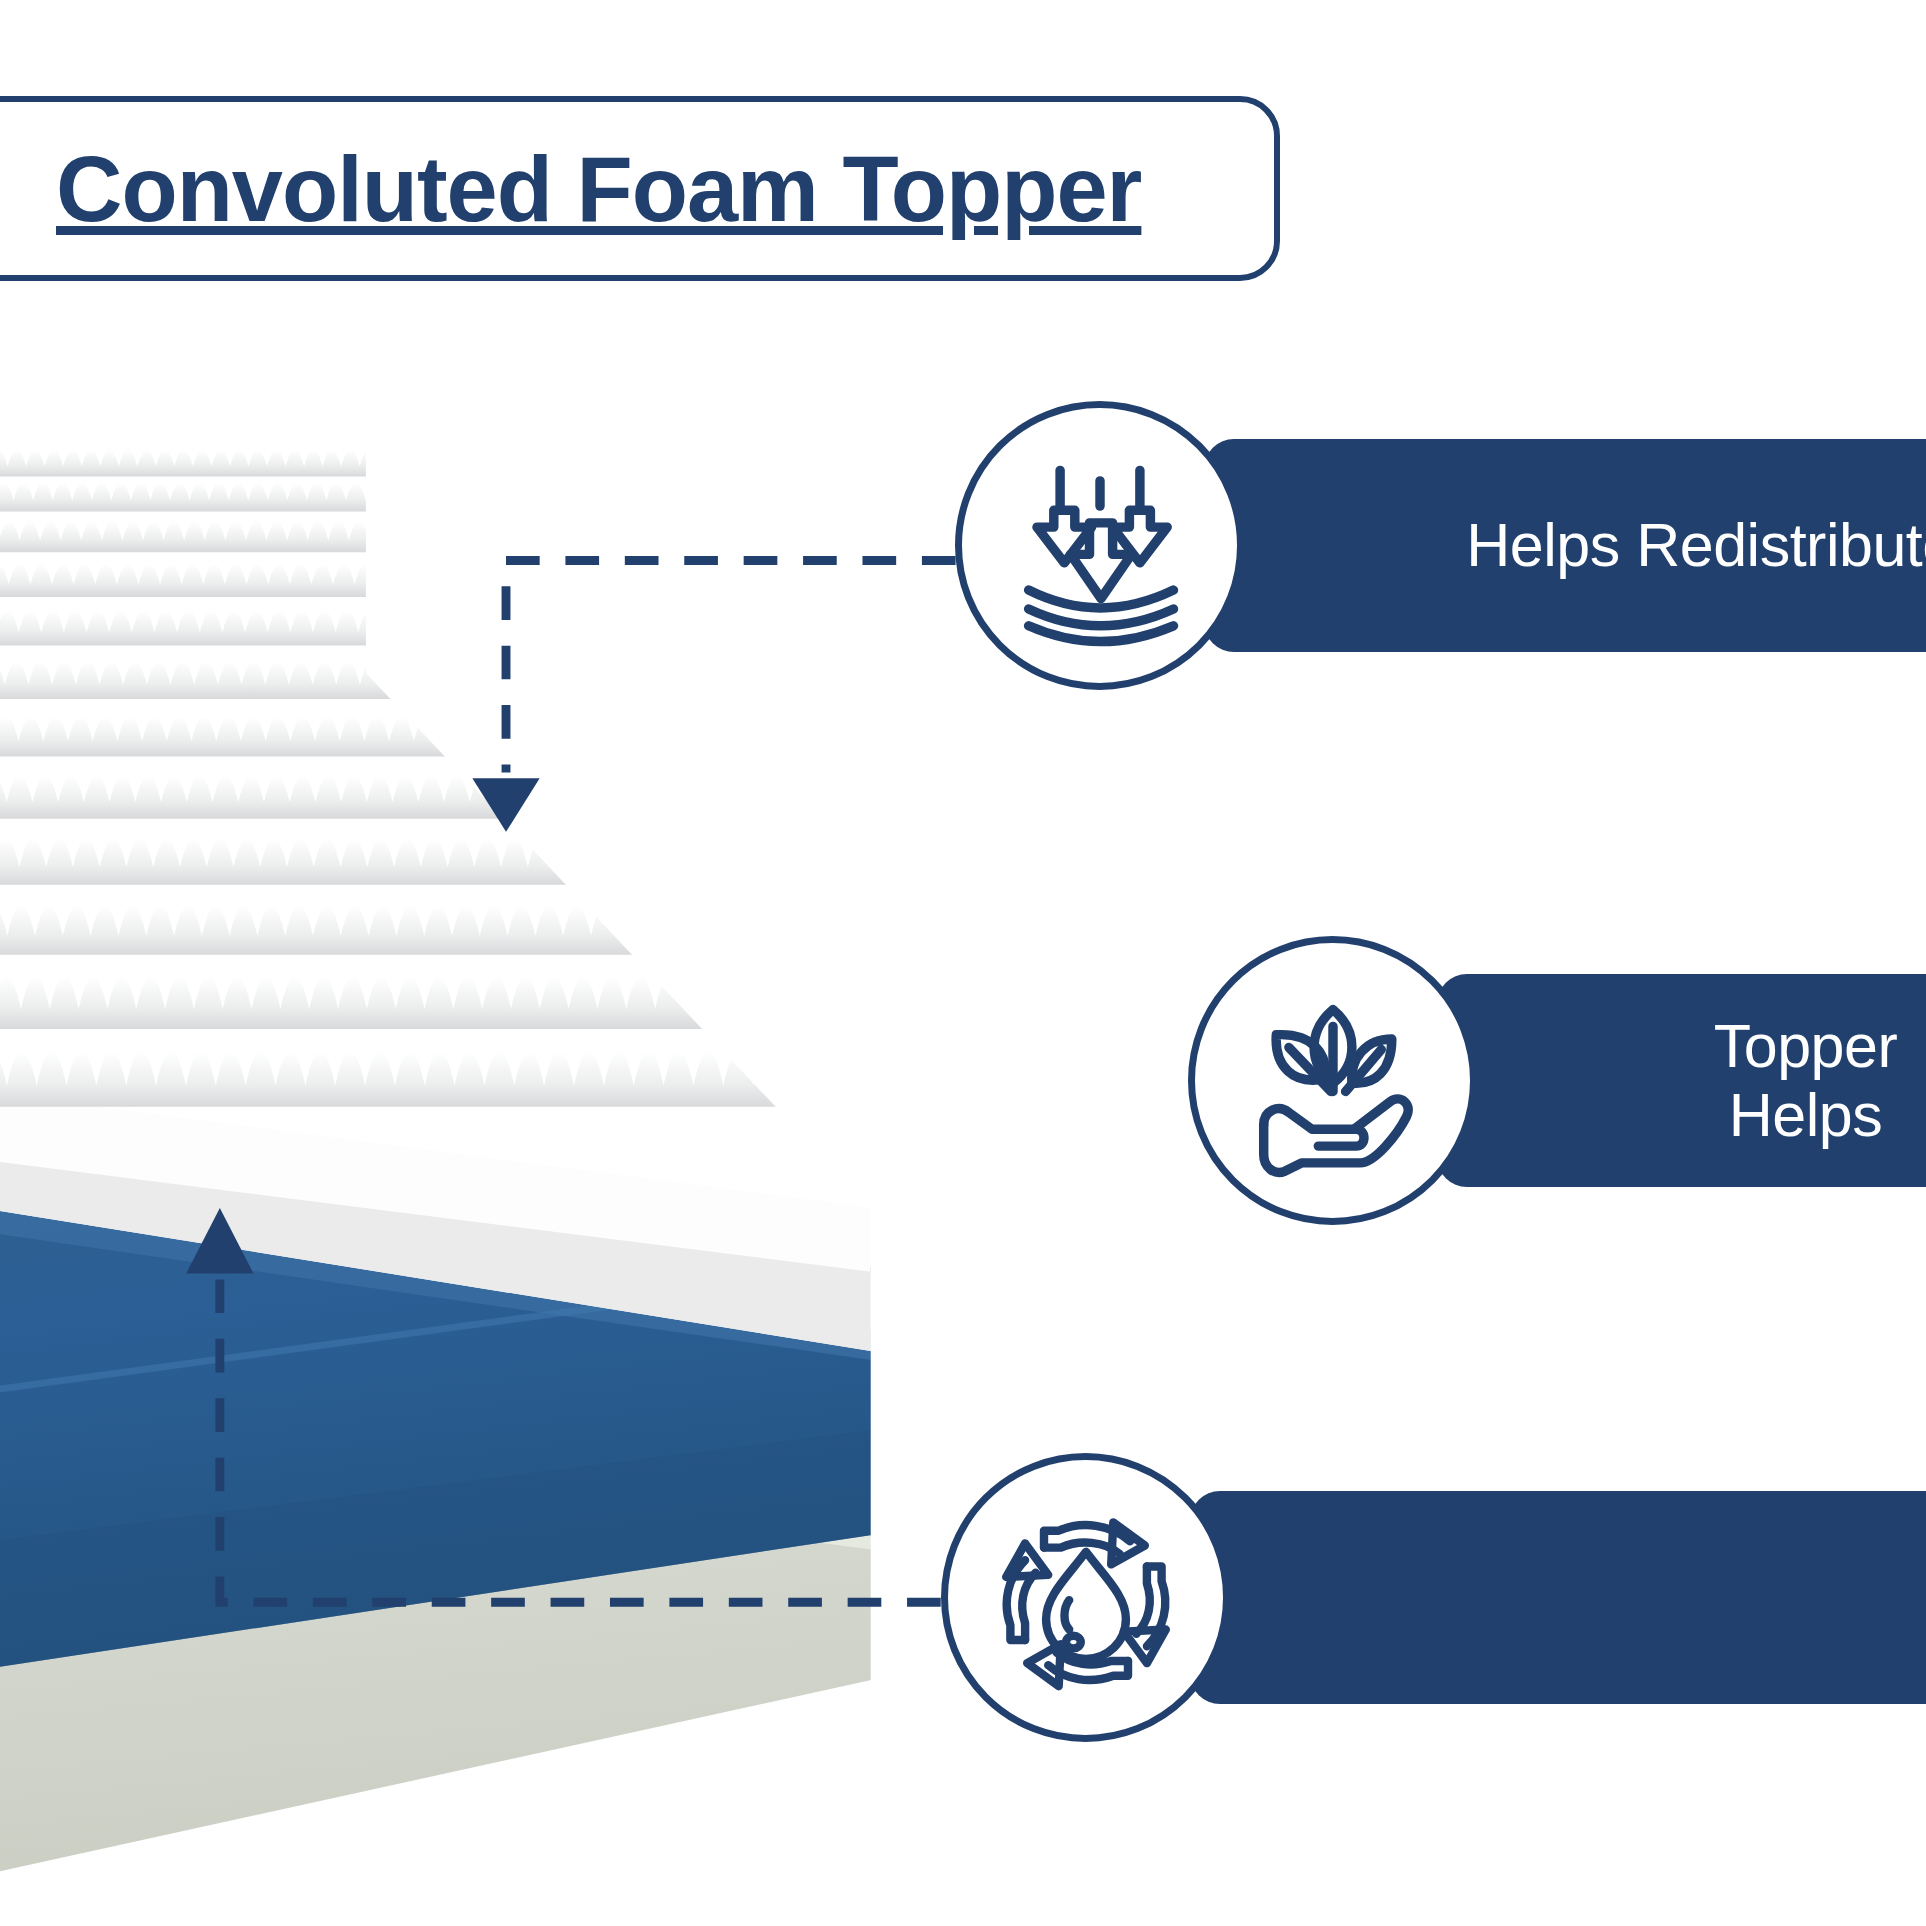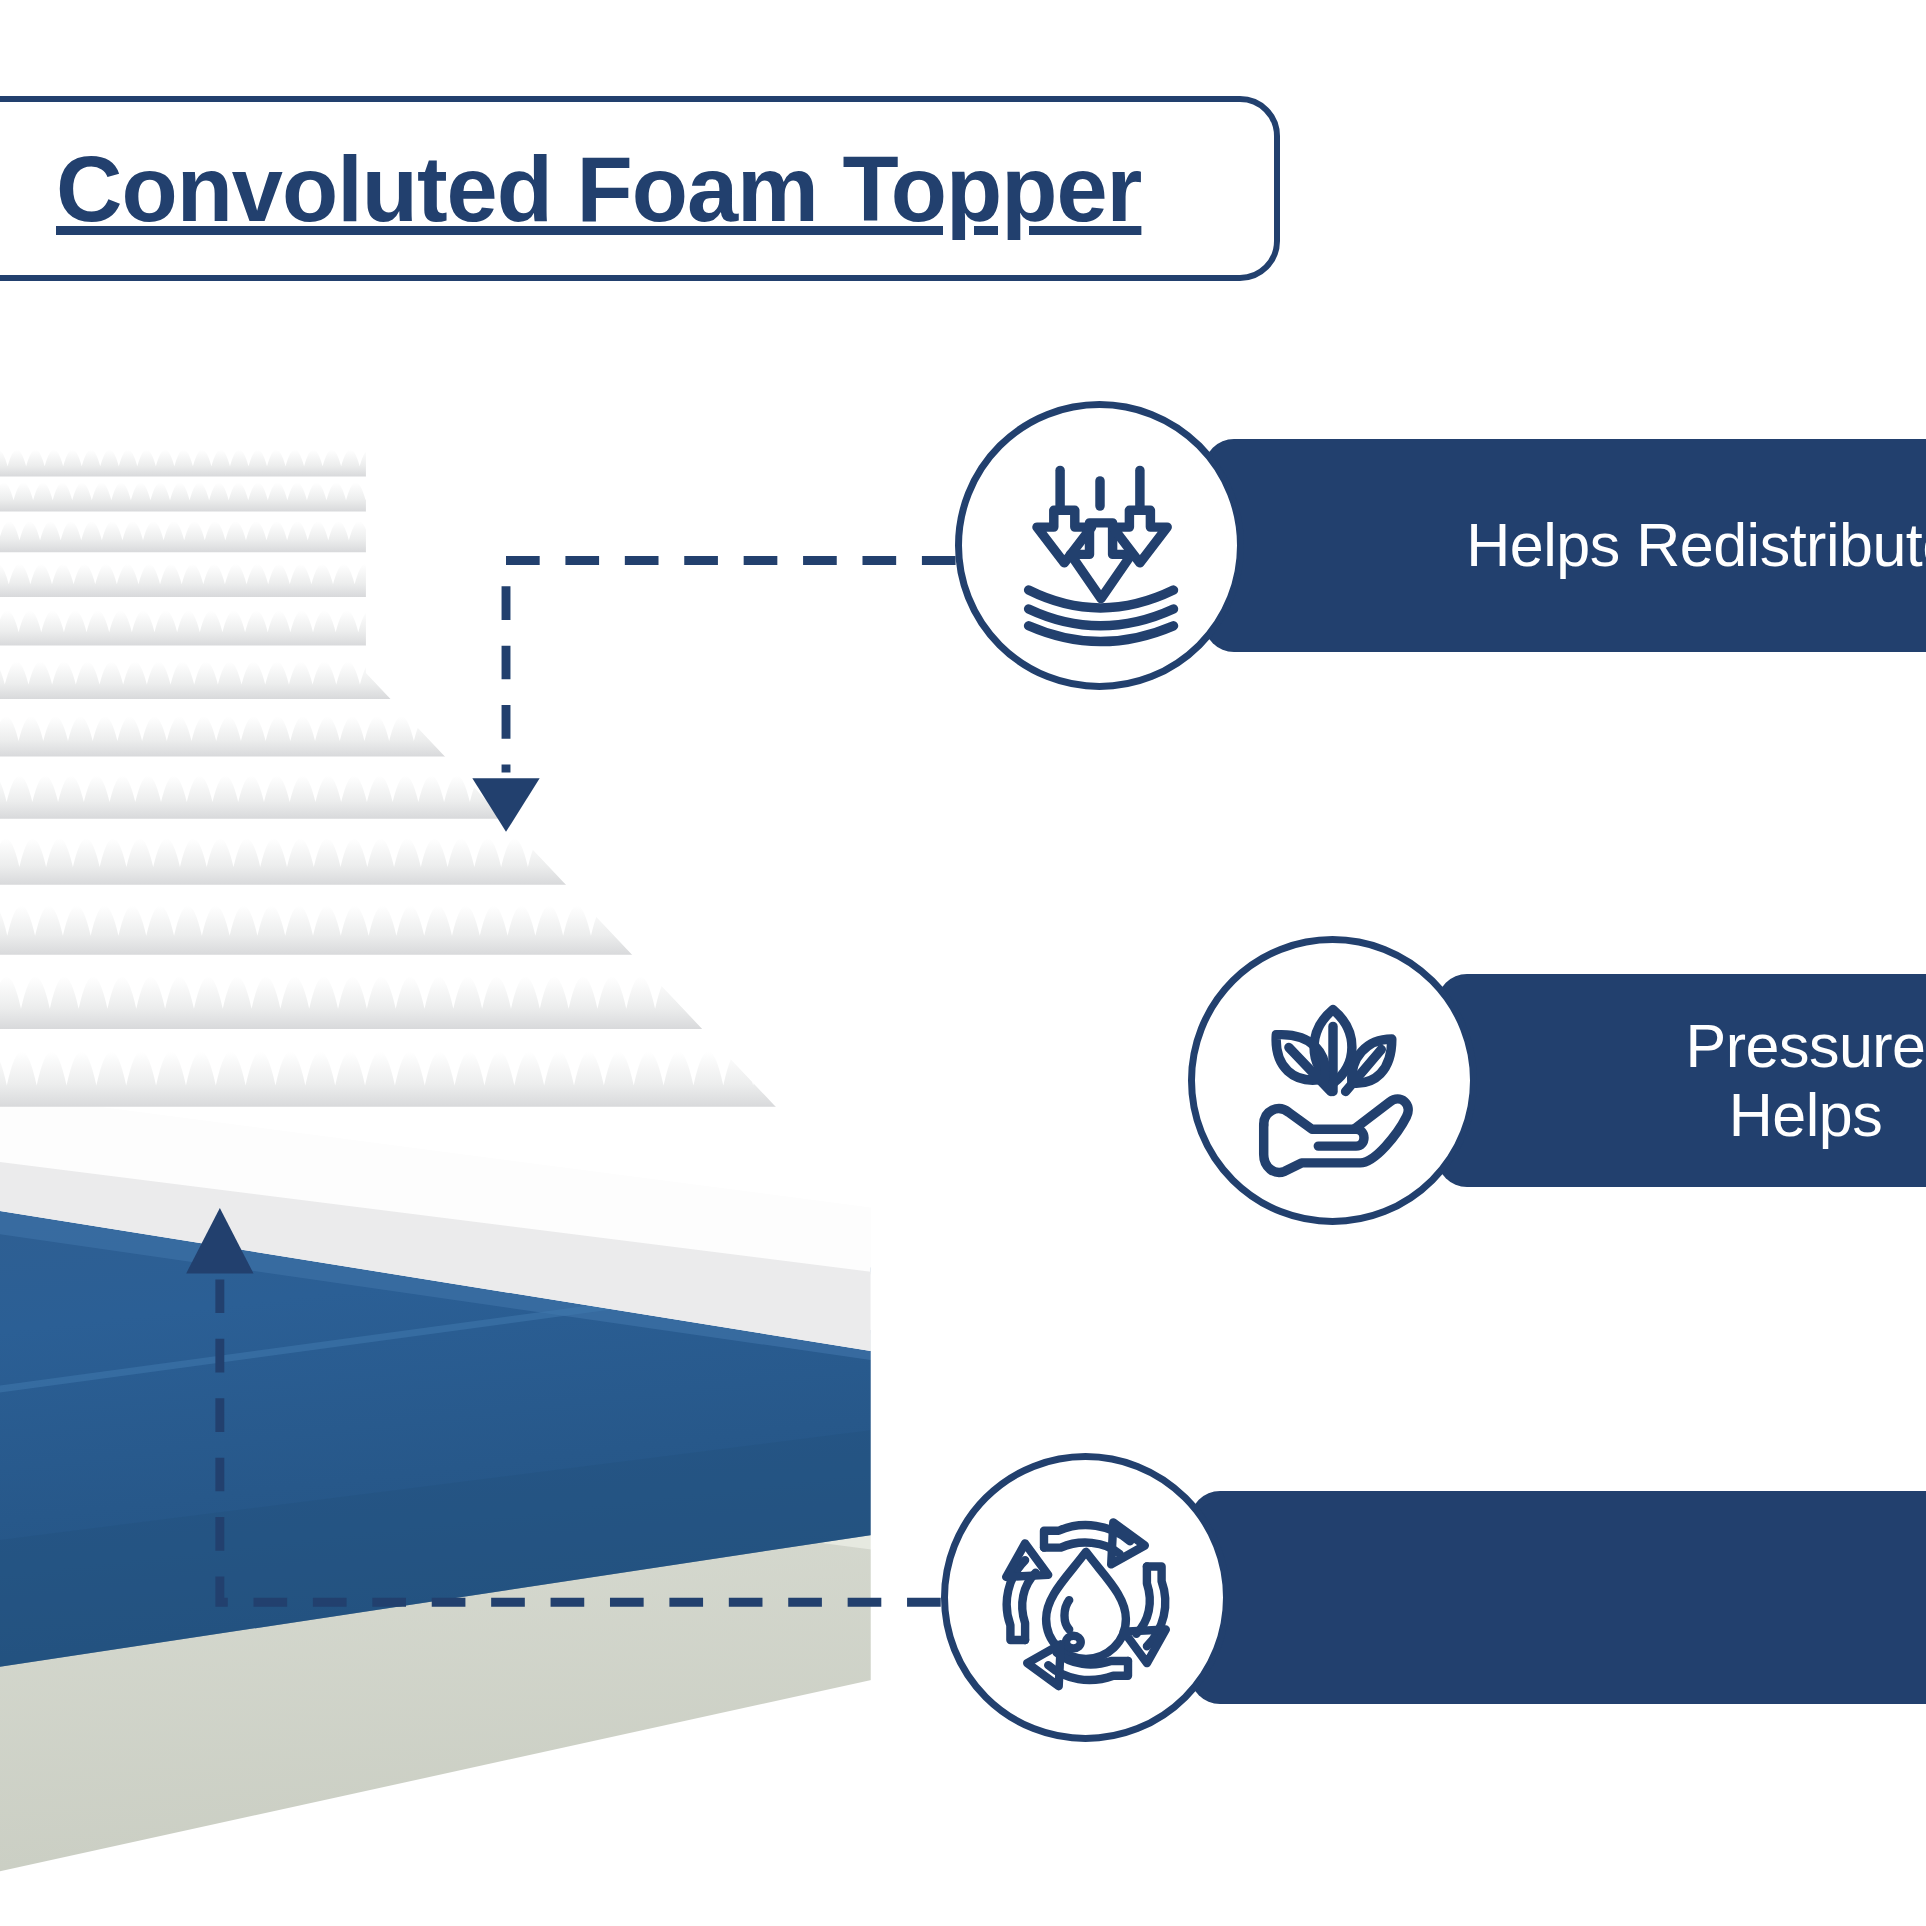--- a/index.html
+++ b/index.html
@@ -219,21 +219,21 @@
 
           <path d="M34 142 C34 128 48 122 58 130 L80 146 L122 146
                    C132 146 132 162 122 162 L86 162"></path>
           <path d="M34 142 L34 170 C34 182 44 190 54 186 L70 178 L126 178
                    C140 178 162 150 170 134 C176 122 164 112 154 120 L120 146"></path>
         </g>
       </svg>
     </div>
     <div class="pill">
       <div class="pill-text">
-        <span>Pressure</span><br>
+        <span>Topper</span><br>
         <span>Helps</span>
       </div>
     </div>
   </div>
 
   <div class="badge" id="badge-circulation">
     <div class="circle">
       <svg width="210" height="210" viewBox="0 0 200 200">
         <g fill="none" stroke="#22406e" stroke-width="8" stroke-linecap="round" stroke-linejoin="round">
 

